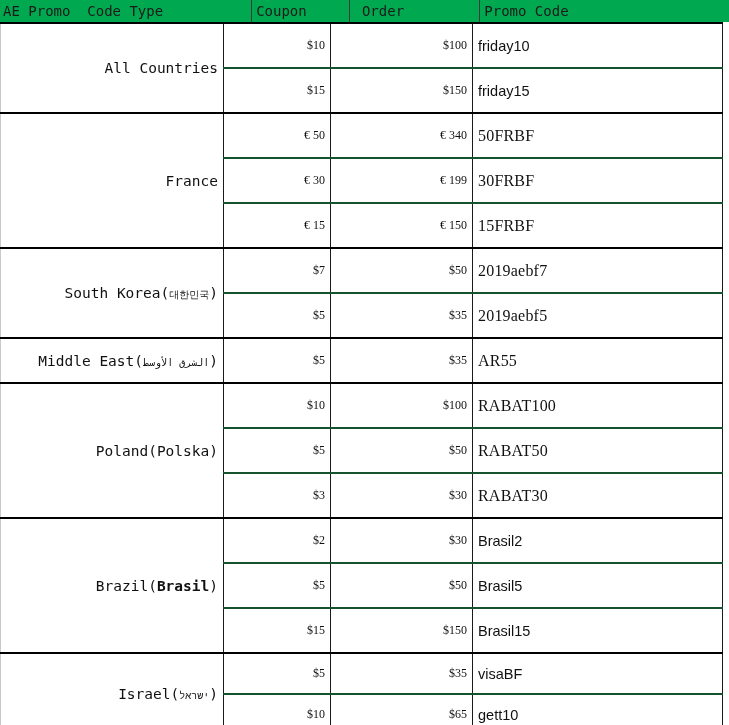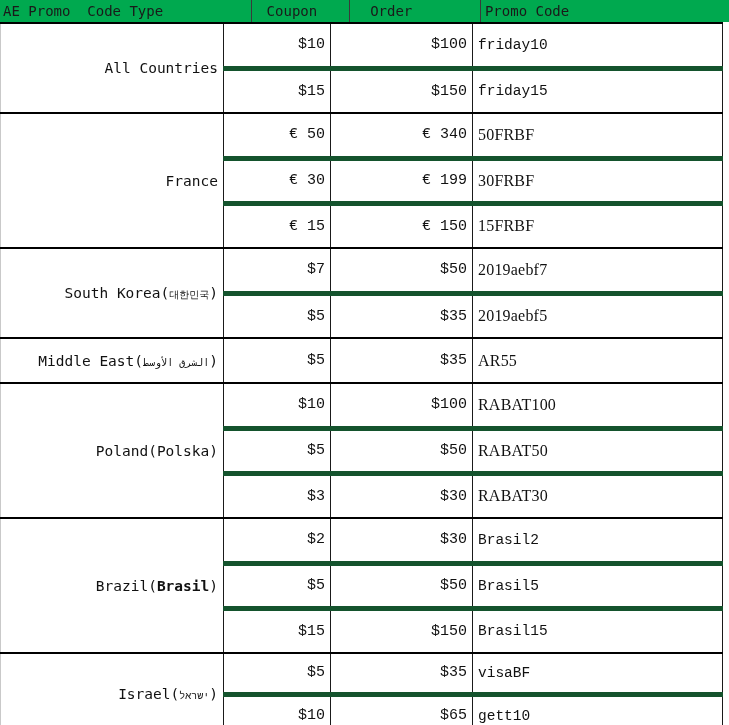--- a/index.html
+++ b/index.html
@@ -44,22 +44,22 @@
     height: 22px;
     line-height: 22px;
     font-family: "DejaVu Sans Mono", monospace;
     font-size: 14px;
     color: #1a1a1a;
     white-space: pre;
     box-sizing: border-box;
     overflow: hidden;
   }
   .hcell.c0 { width: 223px; padding-left: 3px; }
-  .hcell.c1 { width: 107px; padding-left: 15px; border-left: 1px solid #3a3a3a; margin-left: 48px; }
-  .hcell.c2 { width: 142px; padding-left: 20px; border-left: 1px solid #3a3a3a; }
+  .hcell.c1 { width: 107px; padding-left: 4px; border-left: 1px solid #3a3a3a; margin-left: 48px; }
+  .hcell.c2 { width: 142px; padding-left: 12px; border-left: 1px solid #3a3a3a; }
   .hcell.c3 { width: 274px; padding-left: 4px; border-left: 1px solid #3a3a3a; }
 
   
   .tbl-wrap {
     position: absolute;
     top: 22px;
     left: 0;
     width: 722px;
   }
   table.promo {
@@ -104,48 +104,48 @@
     margin-top: 16px;
   }
   td.country .cjk {
     font-family: "DejaVu Sans", sans-serif;
     font-size: 10px;
   }
 
   
   td.coupon, td.order {
     text-align: right;
-    font-family: Liberation Mono, monospace;
-    font-size: 15px;
+    font-family: Liberation Serif, serif;
+    font-size: 12px;
     white-space: pre;
   }
 
   
   td.code {
     text-align: left;
     padding-left: 6px;
     white-space: pre;
     font-size: 14.5px;
   }
   td.code.mono {
-    font-family: Liberation Mono, monospace;
+    font-family: Liberation Sans, sans-serif;
   }
   td.code.cond {
     font-family: "Liberation Serif", "DejaVu Serif", serif;
     font-size: 16px;
     letter-spacing: 0.2px;
     margin-left: 28px;
   }
 
   
   tr.group-start > td {
     border-top: 2px solid #000000;
   }
   tr.inner > td {
-    border-top: 5px solid #14532d;
+    border-top: 2px solid #14532d;
   }
 
   
   tr.h45 > td { height: 45px; }
   tr.h41 > td { height: 41px; }
 
   
   table.promo tr > td:first-child {
     border-left: 1px solid #c9c9c9;
   }

